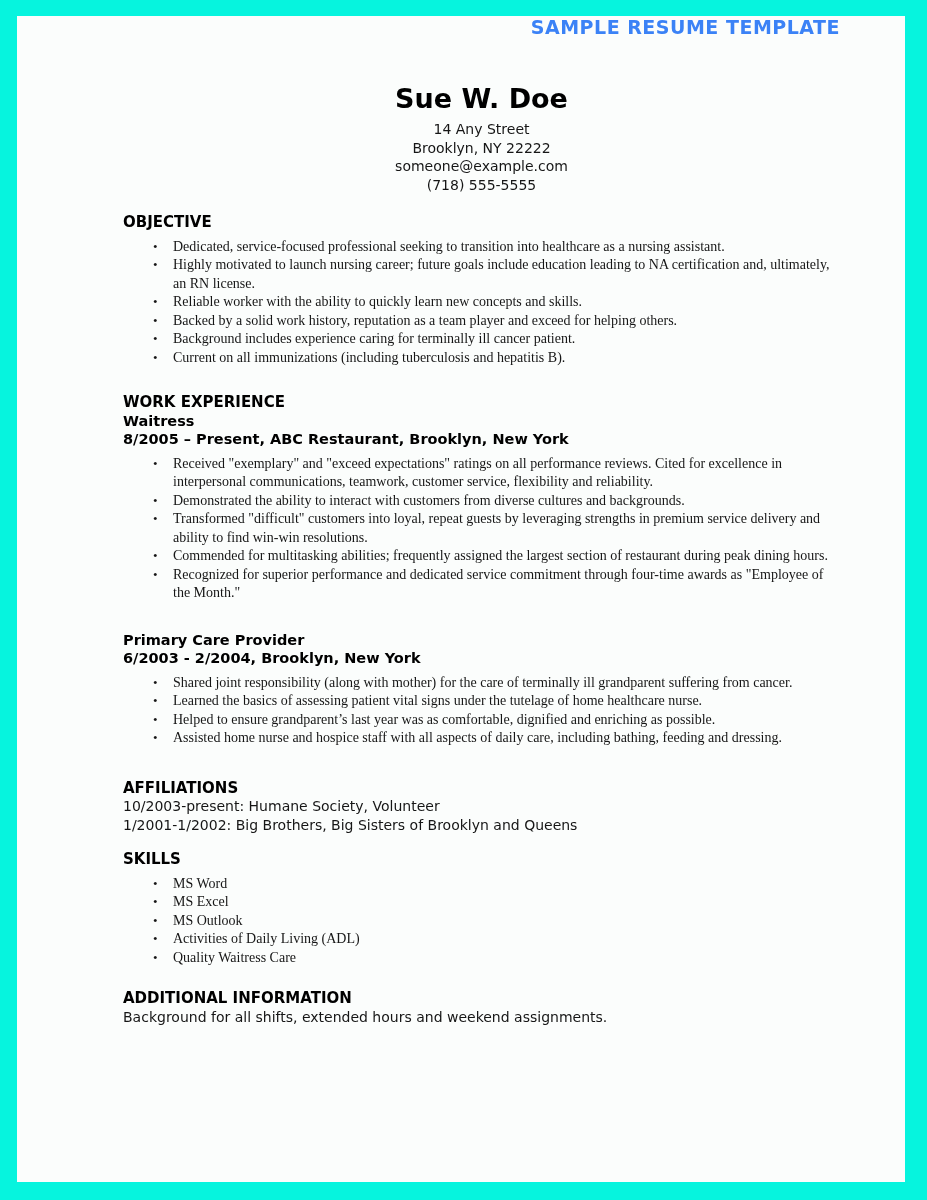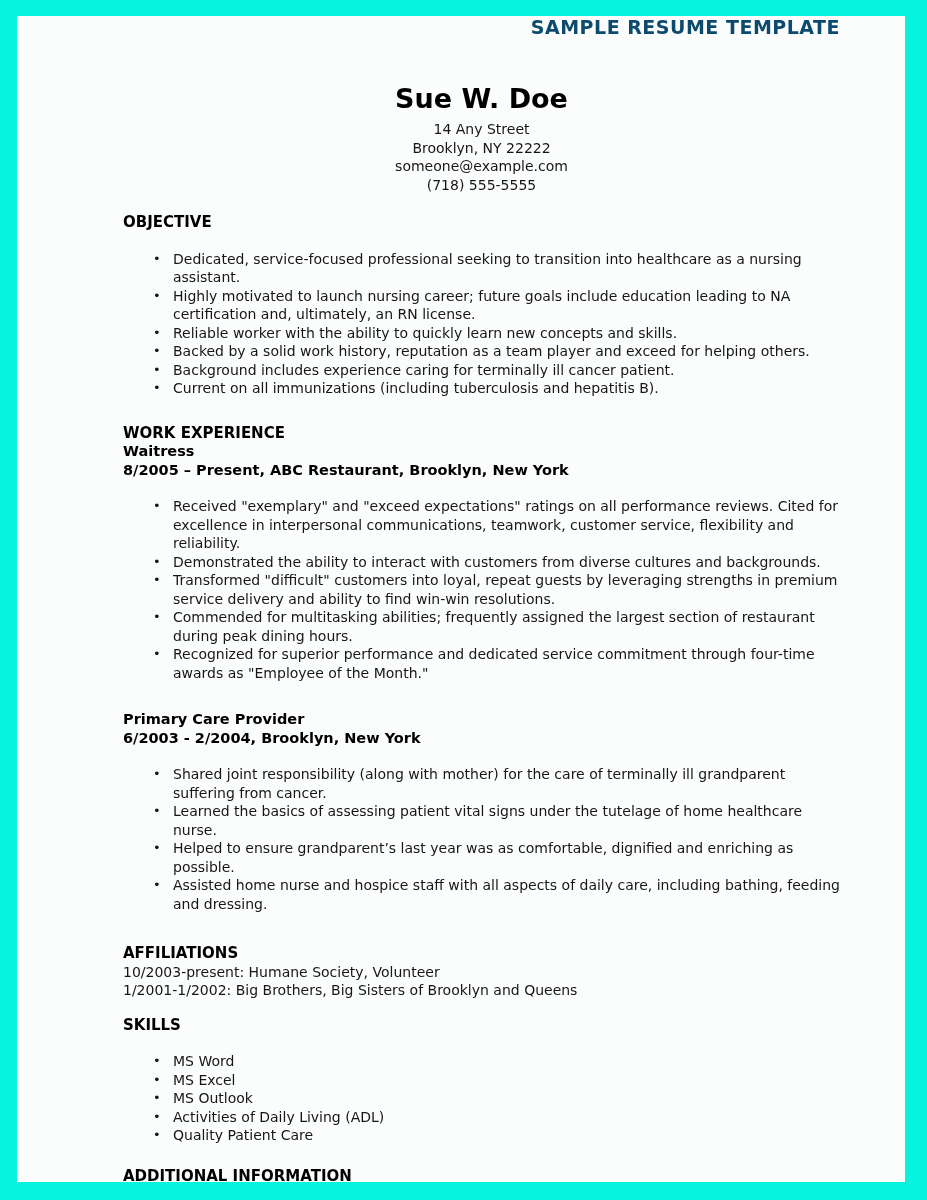--- a/index.html
+++ b/index.html
@@ -18,21 +18,21 @@
     background:#fbfdfc;
     overflow:hidden;
   }
   .watermark {
     text-align:right;
     padding-right:65px;
     margin-top:1px;
     font-size:19px;
     font-weight:bold;
     letter-spacing:0.5px;
-    color:#0c4a6e;
+    color:#3b82f6;
     line-height:20px;
   }
   .inner {
     padding:0 65px 0 106px;
   }
   h1.name {
     text-align:center;
     font-size:27px;
     line-height:28px;
     margin:48px 0 7px 0;
@@ -57,22 +57,23 @@
   }
   .role, .dates {
     font-weight:bold;
     font-size:14.5px;
     line-height:18.5px;
     color:#000;
   }
   .job2 { margin-top:28px; }
   ul.blist {
     list-style:none;
-    margin:18px 0 0 0;
+    margin:6px 0 0 0;
     padding:0 0 0 30px;
+    font-family:Liberation Serif, serif;
   }
   ul.blist li {
     position:relative;
     padding-left:20px;
     font-size:14px;
     line-height:18.5px;
   }
   ul.blist li::before {
     content:"\2022";
     position:absolute;
@@ -147,21 +148,21 @@
       <p class="plain-line">1/2001-1/2002: Big Brothers, Big Sisters of Brooklyn and Queens</p>
     </section>
 
     <section class="sec-skills">
       <h2 class="sec-title">SKILLS</h2>
       <ul class="blist">
         <li>MS Word</li>
         <li>MS Excel</li>
         <li>MS Outlook</li>
         <li>Activities of Daily Living (ADL)</li>
-        <li>Quality Patient Care</li>
+        <li>Quality Waitress Care</li>
       </ul>
     </section>
 
     <section class="sec-additional">
       <h2 class="sec-title">ADDITIONAL INFORMATION</h2>
       <p class="body-text">Background for all shifts, extended hours and weekend assignments.</p>
     </section>
 
   </div>
 </div>

